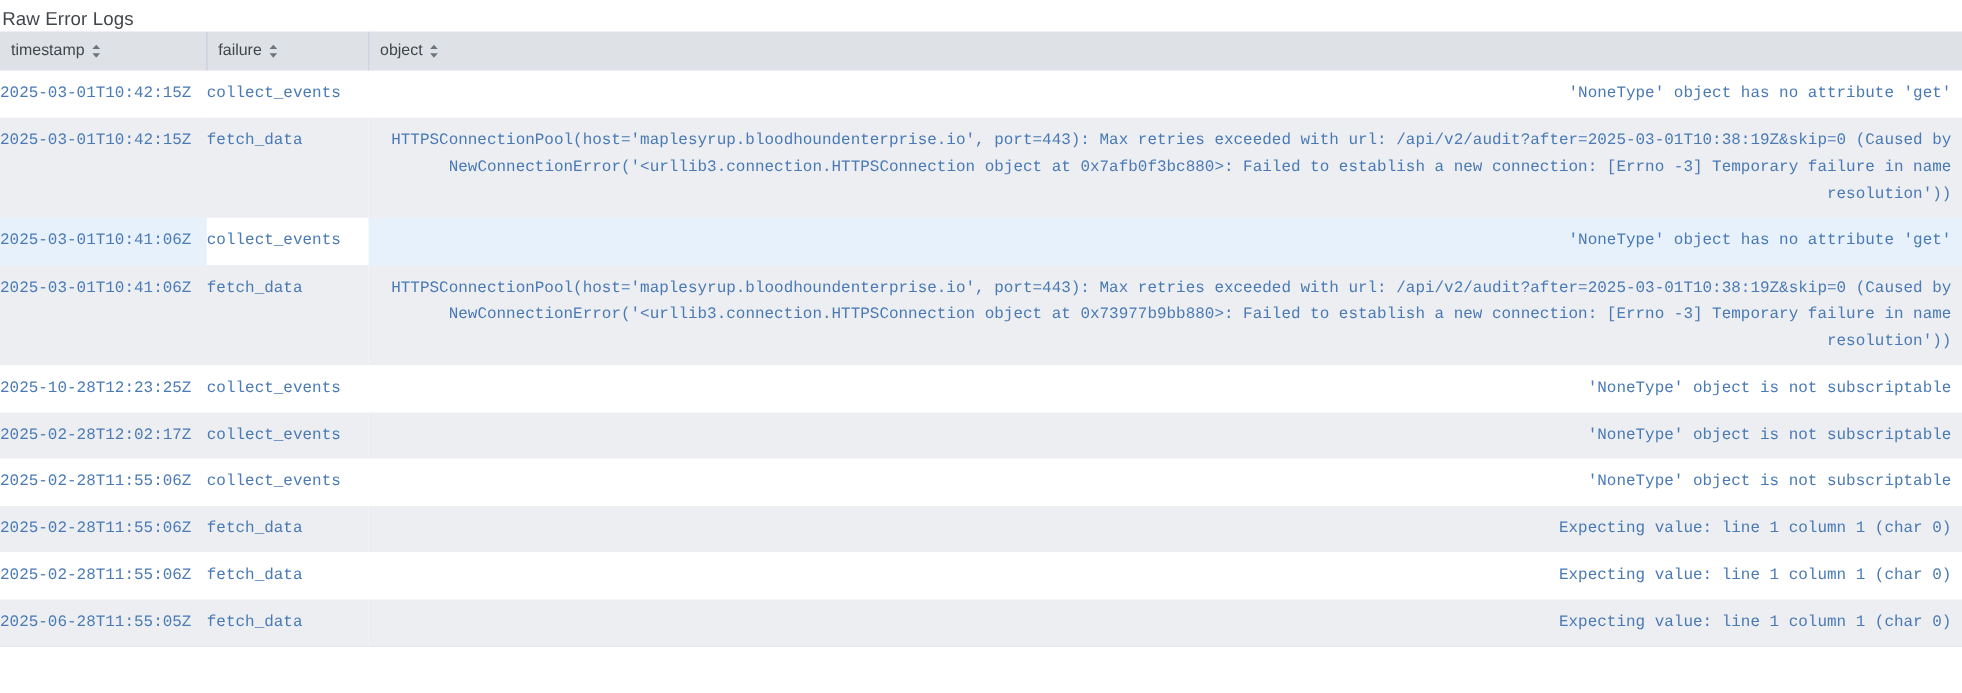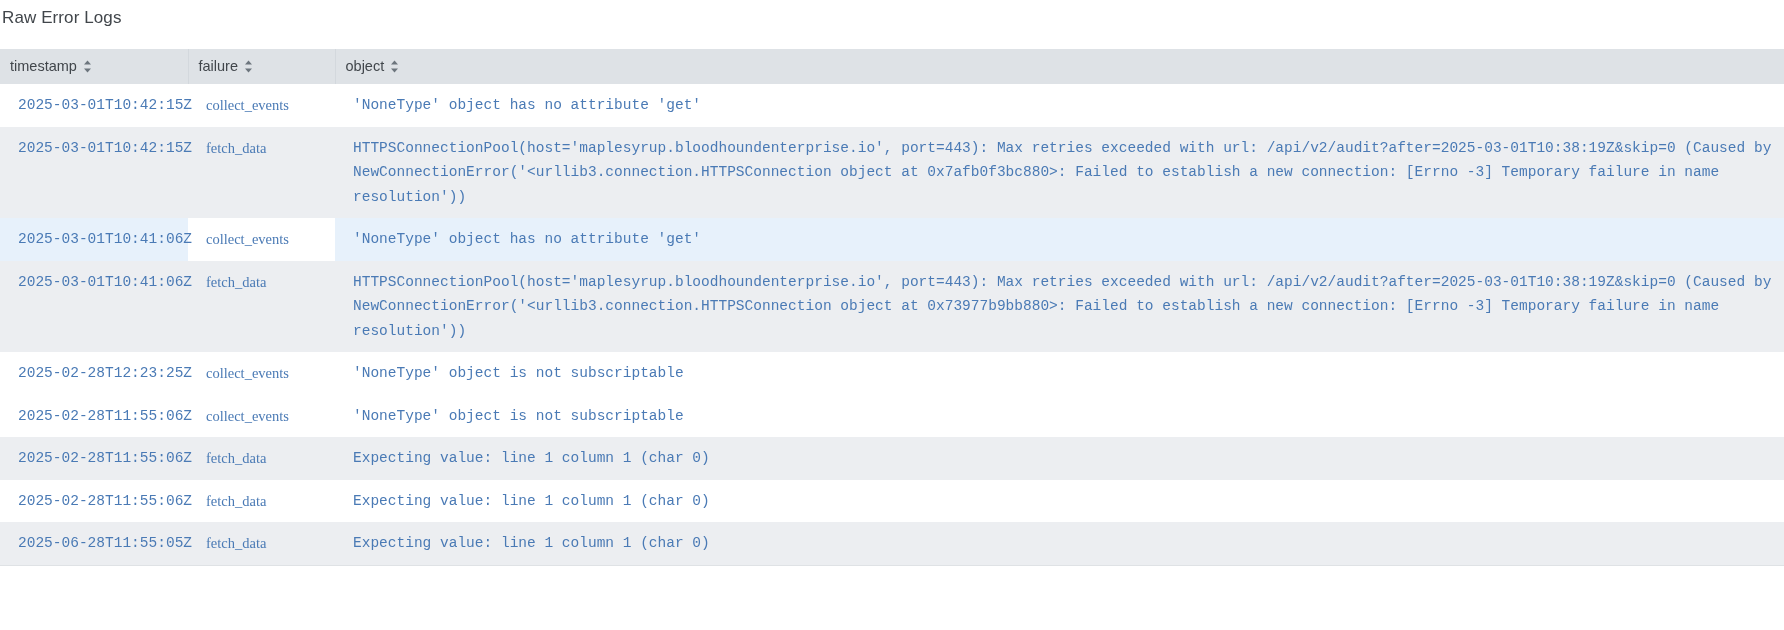--- a/index.html
+++ b/index.html
@@ -17,21 +17,21 @@
 
   .panel {
     width: 1784px;
     box-sizing: border-box;
   }
 
   .panel-title {
     font-family: "Liberation Sans", sans-serif;
     font-size: 17px;
     color: #41464b;
-    padding: 8px 0 21px 2px;
+    padding: 8px 0 1px 2px;
     line-height: 20px;
     letter-spacing: 0.1px;
   }
 
   table.log-table {
     width: 1784px;
     border-collapse: collapse;
     table-layout: fixed;
   }
 
@@ -70,35 +70,35 @@
     height: 13px;
     position: relative;
     flex: 0 0 auto;
   }
   .sort-icon svg { display: block; }
 
   tbody td {
     font-family: "Liberation Mono", monospace;
     font-size: 14.5px;
     color: #4a7ab5;
-    padding: 9px 10px 9px 18px;
+    padding: 9px 10px 9px 0;
     vertical-align: top;
     line-height: 24.5px;
     border: none;
     word-break: break-word;
   }
 
   tbody tr.row-odd  { background: #ffffff; }
   tbody tr.row-even { background: #eceef1; }
   tbody tr.row-hover { background: #e7f1fb; }
   tbody tr.row-hover td.cell-hover-white { background: #ffffff; }
 
   td.cell-timestamp { white-space: nowrap; }
-  td.cell-function  { white-space: nowrap; font-family: Liberation Serif, serif; }
-  td.cell-error     { white-space: pre-wrap; }
+  td.cell-function  { white-space: nowrap; }
+  td.cell-error     { white-space: pre-wrap; text-align: right; }
 
   .bottom-rule {
     width: 1784px;
     height: 1px;
     background: #dfe2e5;
   }
 </style>
 </head>
 <body>
 
@@ -164,21 +164,26 @@
           <td class="cell-timestamp">2025-03-01T10:41:06Z</td>
           <td class="cell-function cell-hover-white">collect_events</td>
           <td class="cell-error">'NoneType' object has no attribute 'get'</td>
         </tr>
         <tr class="row-even">
           <td class="cell-timestamp">2025-03-01T10:41:06Z</td>
           <td class="cell-function">fetch_data</td>
           <td class="cell-error">HTTPSConnectionPool(host='maplesyrup.bloodhoundenterprise.io', port=443): Max retries exceeded with url: /api/v2/audit?after=2025-03-01T10:38:19Z&amp;skip=0 (Caused by NewConnectionError('&lt;urllib3.connection.HTTPSConnection object at 0x73977b9bb880&gt;: Failed to establish a new connection: [Errno -3] Temporary failure in name resolution'))</td>
         </tr>
         <tr class="row-odd">
-          <td class="cell-timestamp">2025-02-28T12:23:25Z</td>
+          <td class="cell-timestamp">2025-10-28T12:23:25Z</td>
+          <td class="cell-function">collect_events</td>
+          <td class="cell-error">'NoneType' object is not subscriptable</td>
+        </tr>
+        <tr class="row-even">
+          <td class="cell-timestamp">2025-02-28T12:02:17Z</td>
           <td class="cell-function">collect_events</td>
           <td class="cell-error">'NoneType' object is not subscriptable</td>
         </tr>
         <tr class="row-odd">
           <td class="cell-timestamp">2025-02-28T11:55:06Z</td>
           <td class="cell-function">collect_events</td>
           <td class="cell-error">'NoneType' object is not subscriptable</td>
         </tr>
         <tr class="row-even">
           <td class="cell-timestamp">2025-02-28T11:55:06Z</td>

